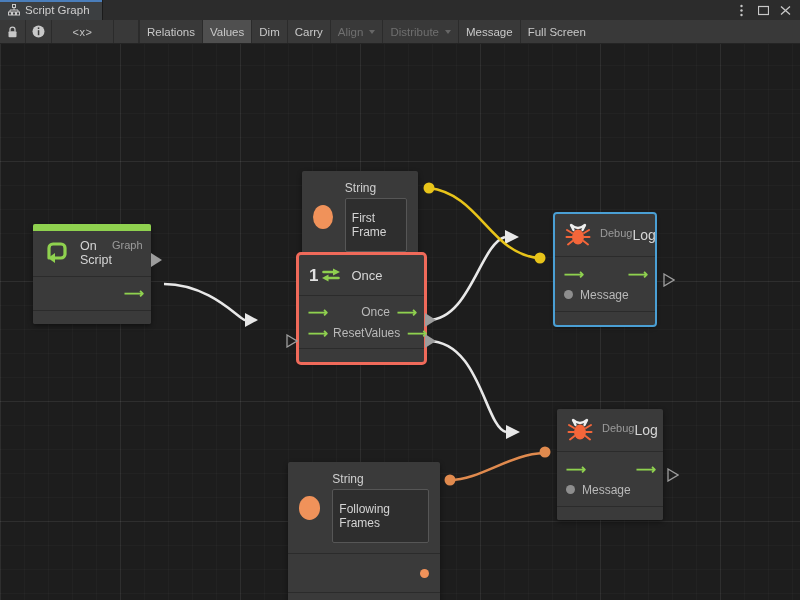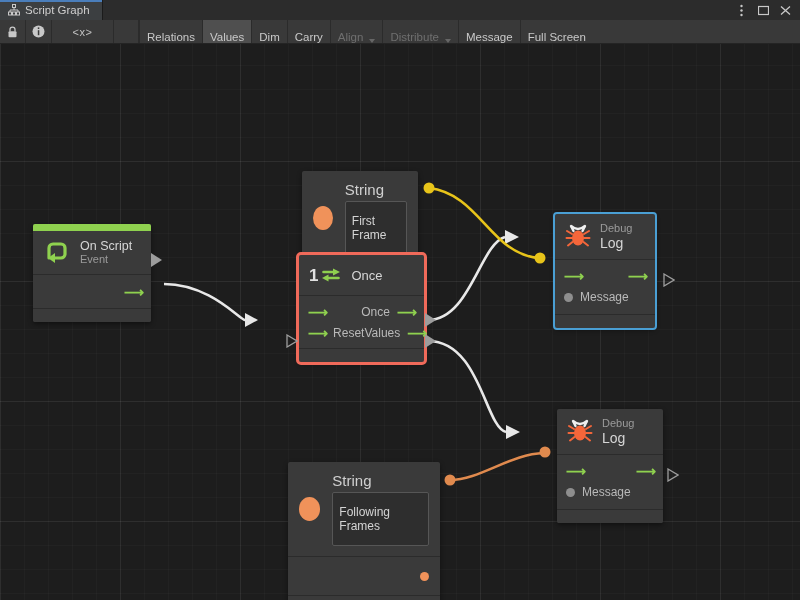--- a/index.html
+++ b/index.html
@@ -62,21 +62,21 @@
   .tbzoom { display: flex; align-items: center; gap: 7px; padding-right: 10px; }
   .zoom-label { color: #c4c4c4; }
   .slider { position: relative; width: 100px; height: 14px; display: flex; align-items: center; }
   .slider-track { position: absolute; left: 0; right: 0; height: 2px; background: #a3a3a3; }
   .slider-knob {
     position: absolute; right: 0; width: 11px; height: 11px; border-radius: 50%;
     background: #b8b8b8;
   }
   .zoom-value { color: #c4c4c4; font-size: 11px; }
   .tbbtn {
-    display: flex; align-items: flex-end; justify-content: center; gap: 4px;
+    display: flex; align-items: center; justify-content: center; gap: 4px;
     padding: 0 7px;
     border-left: 1px solid #2b2b2b;
     color: #c9c9c9; white-space: nowrap;
   }
   .tbbtn.on { background: #4f4f4f; }
   .tbbtn.dim { color: #6f6f6f; }
   .caret {
     width: 0; height: 0; border-left: 3.5px solid transparent; border-right: 3.5px solid transparent;
     border-top: 4px solid currentColor; margin-left: 2px; opacity: .85;
   }
@@ -104,21 +104,21 @@
     box-shadow: 0 2px 5px rgba(0,0,0,.45);
   }
   .node.sel-red { outline: 3px solid #f06a5a; outline-offset: 0px; }
   .node.sel-blue { outline: 2px solid #4a9fd4; outline-offset: 0px; }
   .node-accent { height: 7px; border-radius: 2px 2px 0 0; }
   .node-head {
     display: flex; align-items: center; gap: 9px;
     padding: 8px 10px 8px 10px;
     border-bottom: 1px solid #2b2b2b;
   }
-  .node-head-txt { display: flex; flex-direction: column; line-height: 1.15; }
+  .node-head-txt { display: flex; line-height: 1.15; }
   .node-title { color: #d6d6d6; font-size: 12.5px; }
   .node-sub { color: #9b9b9b; font-size: 11px; }
   .node-title-single { color: #d6d6d6; font-size: 13px; }
   .node-body { position: relative; padding: 6px 0; border-bottom: 1px solid #2b2b2b; }
   .node-foot { height: 13px; background: #3a3a3a; border-radius: 0 0 2px 2px; }
   .port-row {
     position: relative; display: flex; align-items: center; justify-content: space-between;
     height: 21px; padding: 0 9px;
     font-size: 12px; color: #b9b9b9;
   }
@@ -127,21 +127,21 @@
   .flow-arrow { color: #8fd14f; font-size: 14px; line-height: 1; font-weight: 700; letter-spacing: -2px; }
   .dot { width: 9px; height: 9px; border-radius: 50%; background: #8e8e8e; }
   .dot.orange { background: #f0925a; }
   .dot.big { width: 24px; height: 24px; }
   .value-field {
     background: #2e2e2e; border: 1px solid #565656; border-radius: 2px;
     color: #d4d4d4; font-size: 12px; padding: 12px 6px;
   }
   .str-head { display: flex; align-items: center; gap: 12px; padding: 10px 11px; border-bottom: 1px solid #2b2b2b; }
   .str-stack { display: flex; flex-direction: column; gap: 3px; align-items: flex-start; }
-  .str-label { color: #d0d0d0; font-size: 15px; }
+  .str-label { color: #d0d0d0; font-size: 12px; }
   .out-dot-row { display: flex; justify-content: flex-end; align-items: center; height: 26px; padding: 0 11px; }
   .tri-out {
     position: absolute; width: 0; height: 0;
     border-top: 7px solid transparent; border-bottom: 7px solid transparent;
     border-left: 11px solid #9d9d9d;
   }
   .tri-hollow { position: absolute; }
   svg.icon { display: block; }
 </style>
 </head>
@@ -260,21 +260,21 @@
       <div class="node-accent" style="background:#8fd14f;"></div>
       <div class="node-head">
         <span>
           <svg class="icon" width="28" height="26" viewBox="0 0 28 26">
             <path d="M6 18 V8 a4 4 0 0 1 4-4 h8 a4 4 0 0 1 4 4 v6 a4 4 0 0 1-4 4 h-7" fill="none" stroke="#8fd14f" stroke-width="3.2" stroke-linecap="round"></path>
             <polygon points="12,13 12,23 5,18" fill="#8fd14f"></polygon>
           </svg>
         </span>
         <span class="node-head-txt">
           <span class="node-title">On Script</span>
-          <span class="node-sub">Event</span>
+          <span class="node-sub">Graph</span>
         </span>
       </div>
       <div class="node-body">
         <div class="port-row">
           <span class="port-right">
             <span class="flow-arrow">⟶</span>
           </span>
         </div>
       </div>
       <div class="node-foot"></div>

